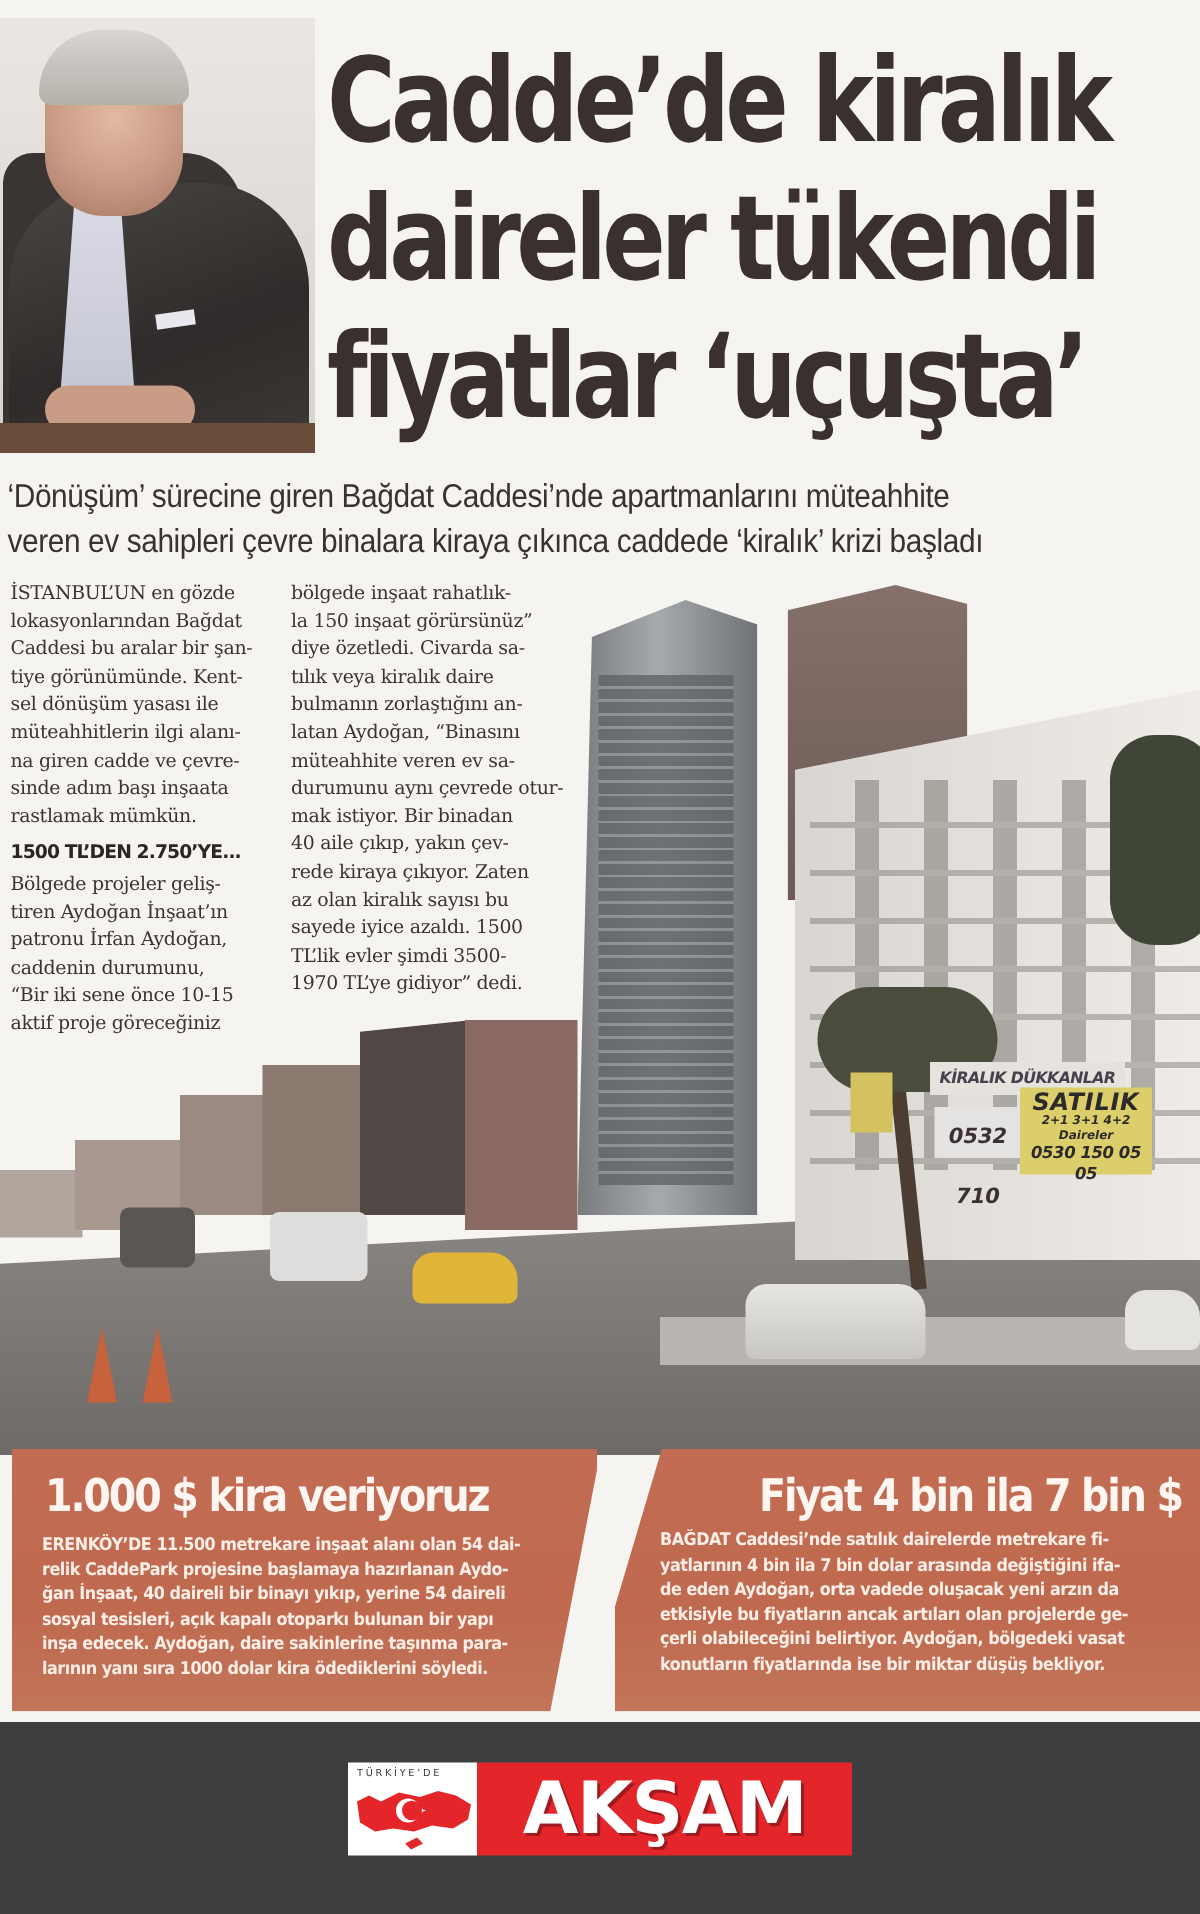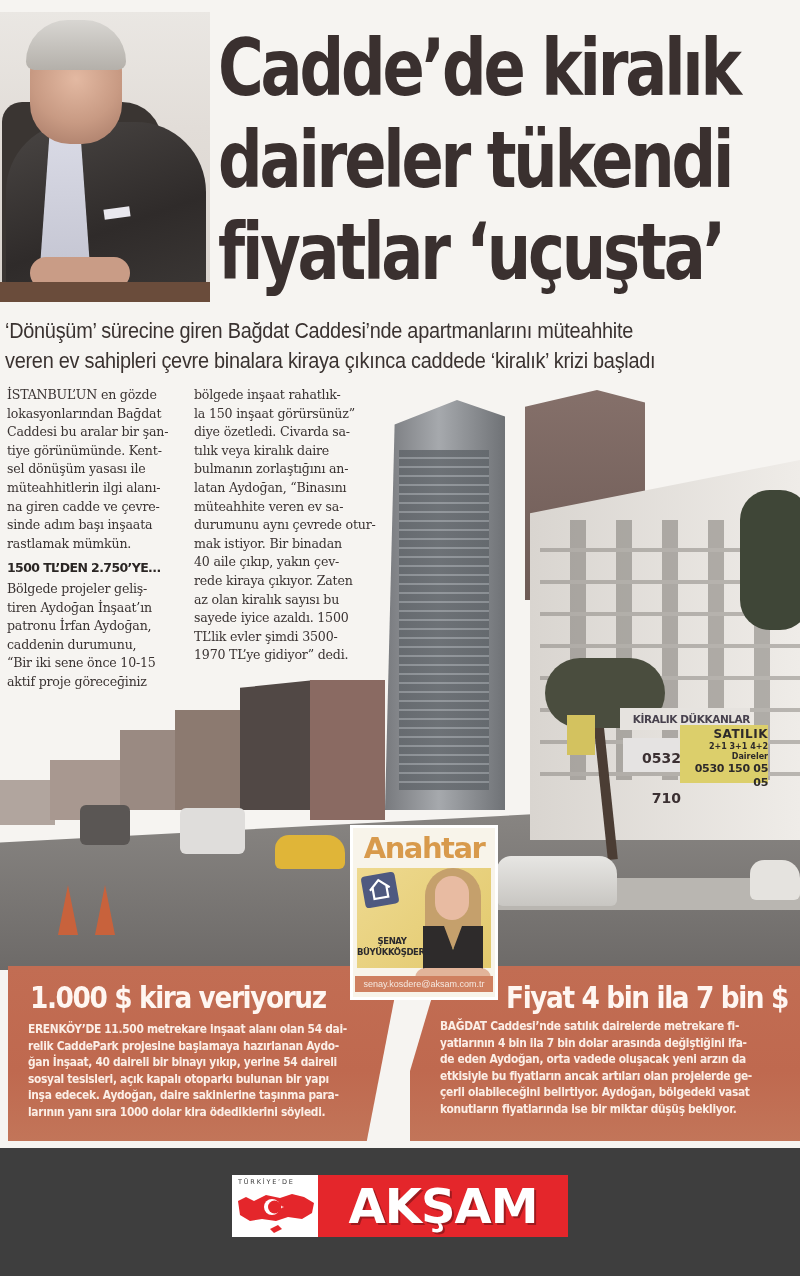--- a/index.html
+++ b/index.html
@@ -136,35 +136,35 @@
 
   .tree {
     position: absolute; left: 545px; top: 278px; width: 120px; height: 70px;
     border-radius: 60px; background: #4a4d3e;
   }
   .tree-trunk { position: absolute; left: 600px; top: 330px; width: 10px; height: 150px; background: #4b3d34; transform: rotate(-6deg); }
   .tree2 { position: absolute; left: 740px; top: 110px; width: 70px; height: 140px; border-radius: 30px; background: #3f4637; }
 
   .sign {
     position: absolute; font-family: "DejaVu Sans", sans-serif; font-weight: bold;
-    color: #2d2a2a; text-align: right;
+    color: #2d2a2a; text-align: center; font-style: italic;
   }
   .sign-kiralik {
     left: 620px; top: 328px; width: 130px; height: 22px; background: #e6e3df;
     font-size: 10.5px; line-height: 22px; letter-spacing: -0.4px; color: #47414d;
   }
   .sign-phone {
     left: 623px; top: 358px; width: 58px; height: 34px; background: #e5e3e2;
     font-size: 14px; line-height: 40px; color: #3b3032;
   }
   .sign-satilik {
     left: 680px; top: 345px; width: 88px; height: 58px; background: #dccf6b;
     padding-top: 2px;
   }
-  .sign-satilik .t1 { display: block; font-size: 12px; line-height: 15px; letter-spacing: .5px; }
+  .sign-satilik .t1 { display: block; font-size: 16px; line-height: 15px; letter-spacing: .5px; }
   .sign-satilik .t2 { display: block; font-size: 8px; line-height: 10px; }
   .sign-satilik .t3 { display: block; font-size: 8px; line-height: 10px; }
   .sign-satilik .t4 { display: block; font-size: 11px; line-height: 14px; letter-spacing: -0.3px; }
   .sign-yellow { position: absolute; left: 567px; top: 335px; width: 28px; height: 40px; background: #d3c25f; }
 
   .car { position: absolute; border-radius: 14px 18px 6px 6px; }
   .car-white { left: 497px; top: 476px; width: 120px; height: 50px; background: linear-gradient(180deg,#e7e6e3,#c8c6c2); }
   .car-white2 { left: 750px; top: 480px; width: 50px; height: 40px; background: #e5e3df; }
   .car-taxi { left: 275px; top: 455px; width: 70px; height: 34px; background: #e0b538; }
   .van { left: 180px; top: 428px; width: 65px; height: 46px; background: #dfdddb; border-radius: 6px; }
@@ -369,40 +369,20 @@
         <p>BAĞDAT Caddesi’nde satılık dairelerde metrekare fi-</p>
         <p>yatlarının 4 bin ila 7 bin dolar arasında değiştiğini ifa-</p>
         <p>de eden Aydoğan, orta vadede oluşacak yeni arzın da</p>
         <p>etkisiyle bu fiyatların ancak artıları olan projelerde ge-</p>
         <p>çerli olabileceğini belirtiyor. Aydoğan, bölgedeki vasat</p>
         <p>konutların fiyatlarında ise bir miktar düşüş bekliyor.</p>
       </div>
     </div>
   </div>
 
-  <div class="columnist">
-    <div class="bg"></div>
-    <div class="title">Anahtar</div>
-    <div class="house">
-      <svg width="24" height="22" viewBox="0 0 24 22">
-          <path d="M2 11 L12 2 L22 11 M5 9 V20 H19 V9" fill="none" stroke="#fff" stroke-width="2.2"></path>
-        </svg>
-    </div>
-    <div class="woman">
-      <div class="hair"></div>
-      <div class="face"></div>
-      <div class="dress"></div>
-      <div class="arms"></div>
-    </div>
-    <div class="name">
-      <div>ŞENAY</div>
-      <div>BÜYÜKKÖŞDERE</div>
-    </div>
-    <div class="email">senay.kosdere@aksam.com.tr</div>
-  </div>
 </div>
 
 <div class="footer"></div>
 <div class="logo">
   <div class="left">
     <span class="tag">TÜRKİYE’DE</span>
     <svg width="80" height="46" viewBox="0 0 80 46">
       <path d="M2 12 L10 8 L18 12 L30 6 L44 9 L56 5 L68 8 L78 14 L76 24 L66 30 L52 28 L40 32 L26 30 L14 32 L4 26 Z" fill="#e4262b"></path>
       <path d="M34 40 L42 36 L46 40 L38 44 Z" fill="#e4262b"></path>
       <circle cx="36" cy="18" r="8" fill="#fff"></circle>

